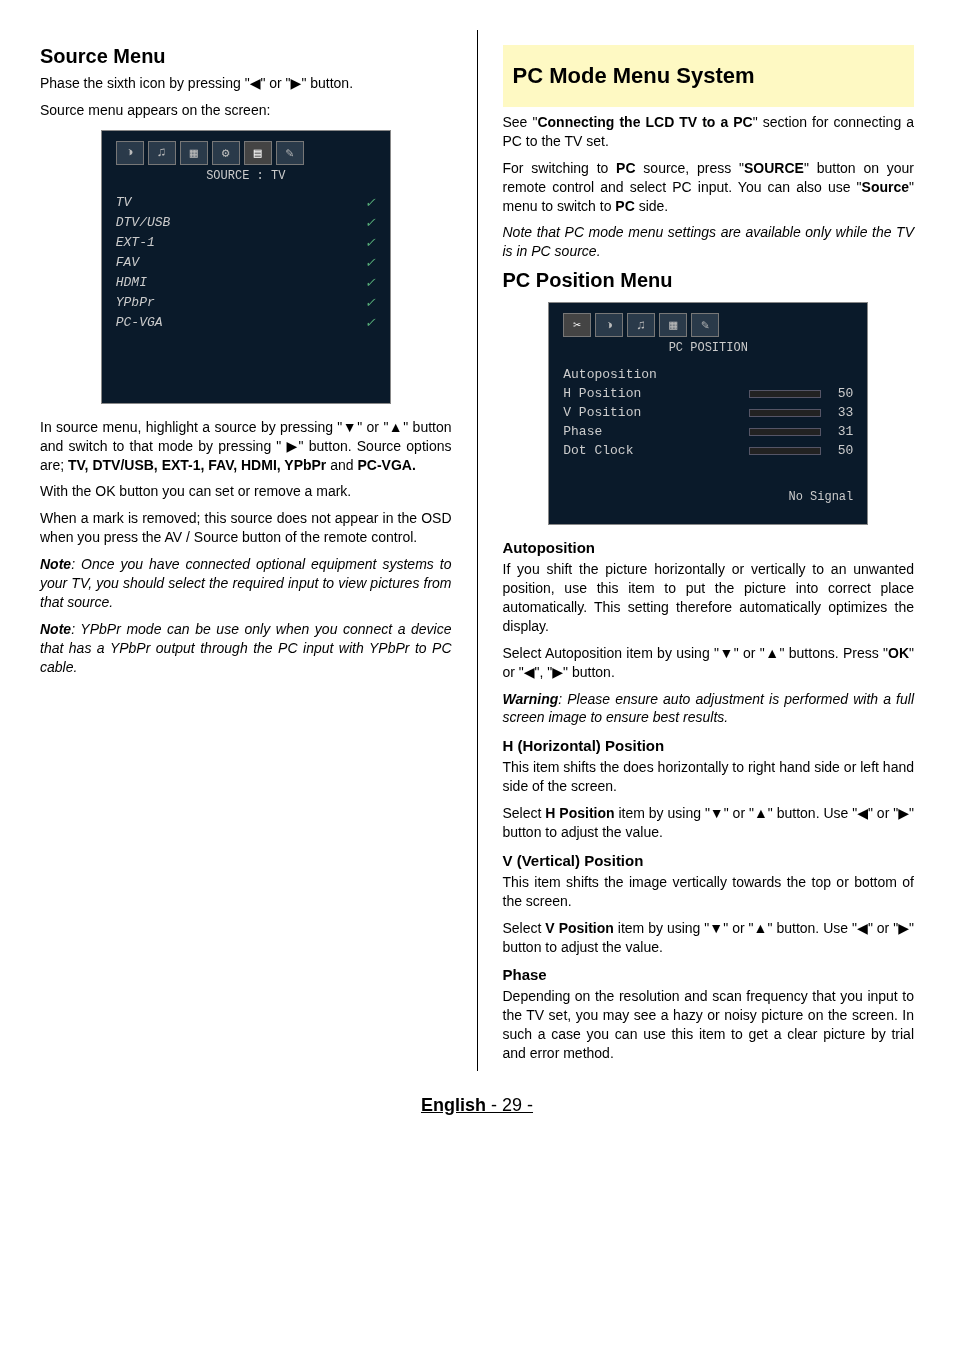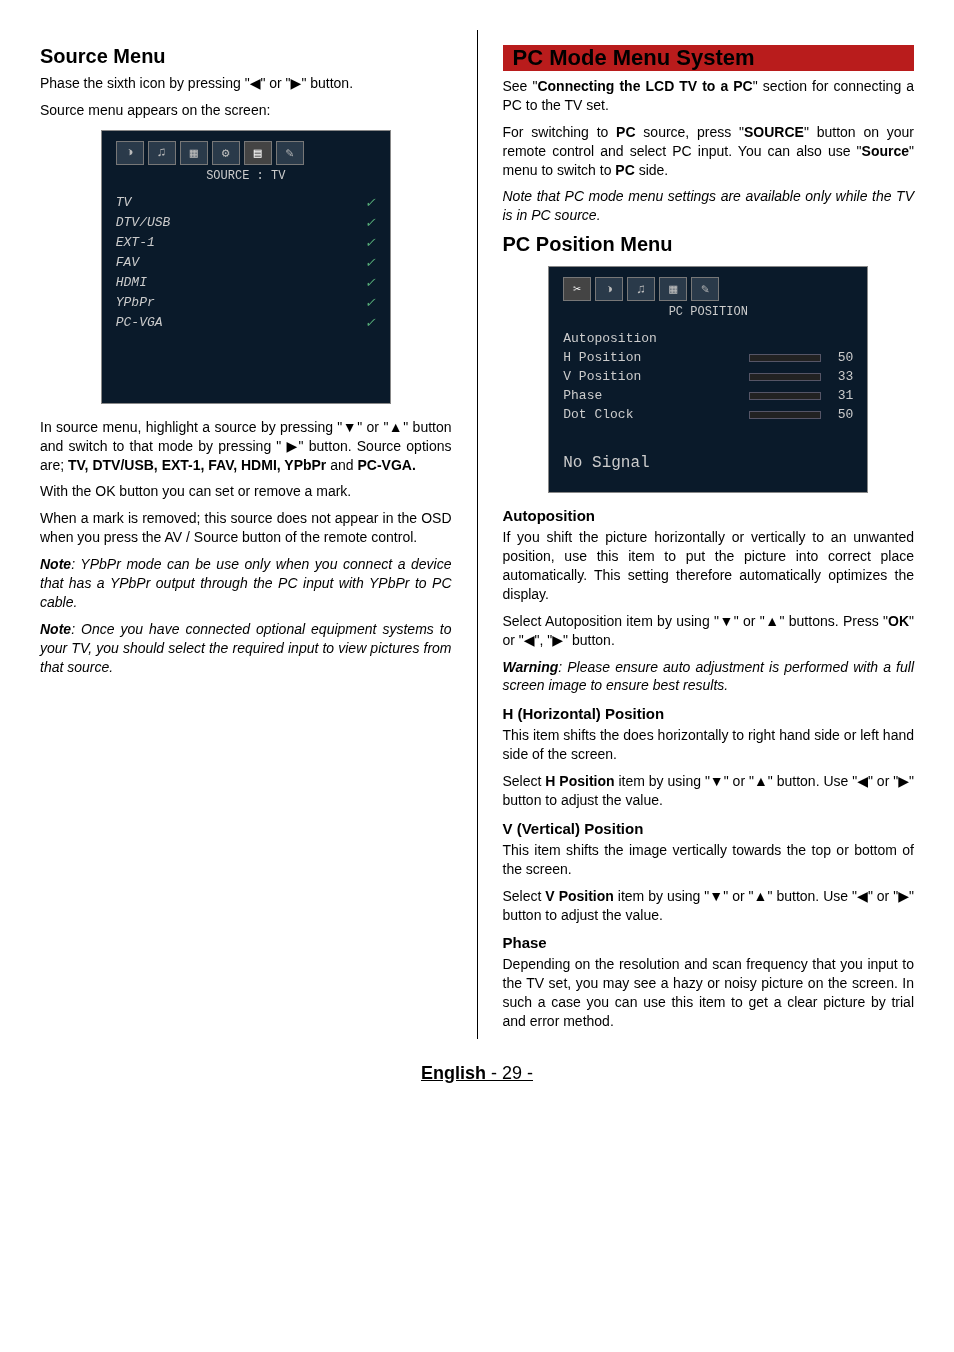--- a/index.html
+++ b/index.html
@@ -43,22 +43,22 @@
   .arrow {
     font-family: Arial, sans-serif;
   }
   .italic {
     font-style: italic;
   }
   .bold {
     font-weight: bold;
   }
   .banner {
-    background: #b91c1c;
-    padding: 0 10px;
+    background: #fef9c3;
+    padding: 18px 10px;
     font-size: 22px;
     font-weight: bold;
     margin: 0 0 6px 0;
   }
   .osd {
     background: #0a1a2a;
     color: #ccc;
     border: 1px solid #888;
     padding: 10px 14px 20px 14px;
     width: 260px;
@@ -115,23 +115,23 @@
     height: 6px;
     background: #222;
     border: 1px solid #556;
     position: relative;
   }
   .osd-val {
     width: 24px;
     text-align: right;
   }
   .osd-footer {
-    text-align: left;
+    text-align: right;
     margin-top: 30px;
-    font-size: 16px;
+    font-size: 12px;
   }
   .page-footer {
     text-align: center;
     margin-top: 24px;
     font-size: 18px;
     text-decoration: underline;
   }
   .page-footer .lang {
     font-weight: bold;
   }
@@ -188,24 +188,24 @@
         </div>
       <div style="height:50px"></div>
     </div>
 
     <p>
       <span>In source menu, highlight a source by pressing "</span><span class="arrow">▼</span><span>" or "</span><span class="arrow">▲</span><span>" button and switch to that mode by pressing " </span><span class="arrow">▶</span><span>" button. Source options are; </span><span class="bold">TV, DTV/USB, EXT-1, FAV, HDMI, YPbPr</span><span> and </span><span class="bold">PC-VGA.</span>
     </p>
     <p>With the OK button you can set or remove a mark.</p>
     <p>When a mark is removed; this source does not appear in the OSD when you press the AV / Source button of the remote control.</p>
     <p class="italic">
+      <span class="bold">Note</span><span>: Once you have connected optional equipment systems to your TV, you should select the required input to view pictures from that source.</span>
+    </p>
+    <p class="italic">
       <span class="bold">Note</span><span>: YPbPr mode can be use only when you connect a device that has a YPbPr output through the PC input with YPbPr to PC cable.</span>
-    </p>
-    <p class="italic">
-      <span class="bold">Note</span><span>: Once you have connected optional equipment systems to your TV, you should select the required input to view pictures from that source.</span>
     </p>
   </div>
 
   <div class="divider"></div>
 
   <div class="col">
     <div class="banner">PC Mode Menu System</div>
     <p>
       <span>See "</span><span class="bold">Connecting the LCD TV to a PC</span><span>" section for connecting a PC to the TV set.</span>
     </p>

